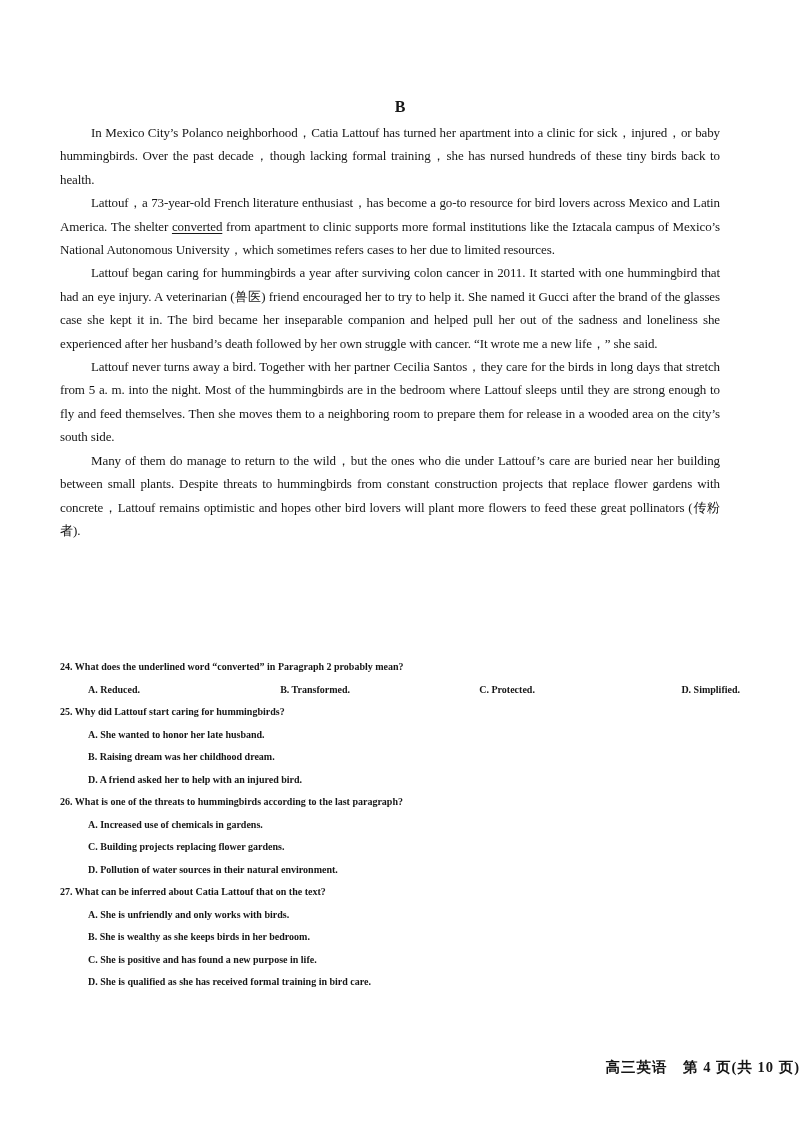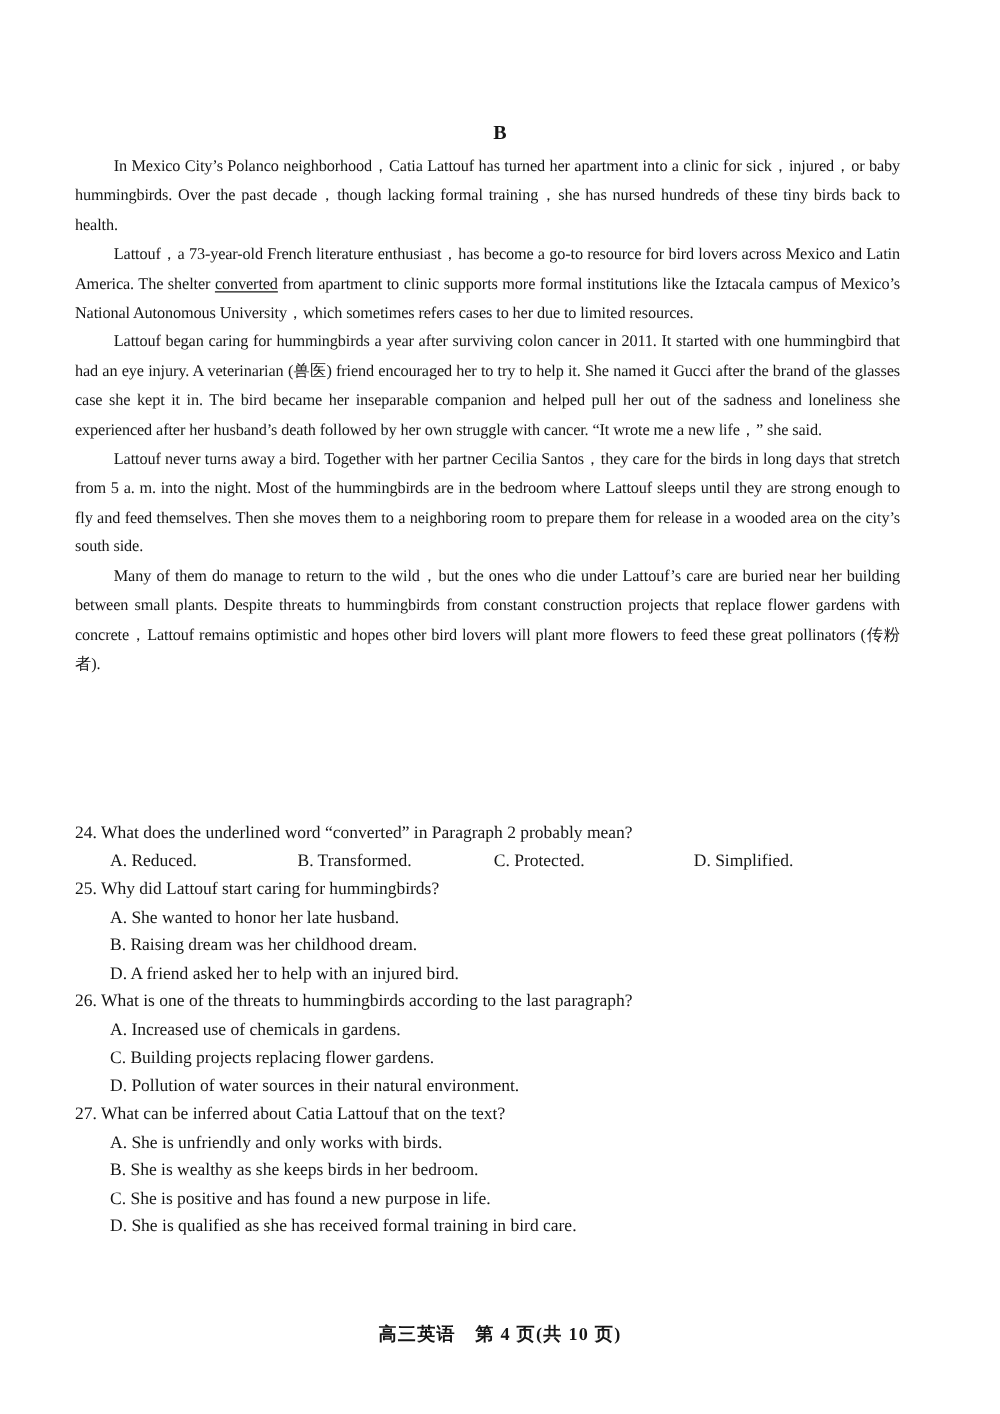--- a/index.html
+++ b/index.html
@@ -48,54 +48,56 @@
     }
     .u {
       text-decoration: underline;
       text-underline-offset: 2px;
     }
     .questions {
       position: absolute;
       left: 60px;
       top: 656px;
       width: 680px;
-      font-size: 14px;
+      font-size: 10px;
       line-height: 22.5px;
+      font-weight: bold;
     }
     .question {
       margin: 0;
     }
     .q-stem {
       display: block;
       white-space: nowrap;
     }
     .q-num {
       display: inline;
     }
     .opt {
       display: block;
       padding-left: 28px;
       white-space: nowrap;
     }
     .opt-row {
       display: flex;
       padding-left: 28px;
+      justify-content: space-between;
     }
     .opt-row .opt-inline {
       white-space: nowrap;
     }
     .opt-row .opt-inline:nth-child(1) { width: 150px; }
     .opt-row .opt-inline:nth-child(2) { width: 157px; }
     .opt-row .opt-inline:nth-child(3) { width: 160px; }
     .footer {
       position: absolute;
       top: 1058px;
       left: 0;
       width: 800px;
-      text-align: center;
+      text-align: right;
       font-size: 14.5px;
       font-weight: bold;
       letter-spacing: 1px;
     }
   </style>
 </head>
 <body>
 
 <div class="page">
 

